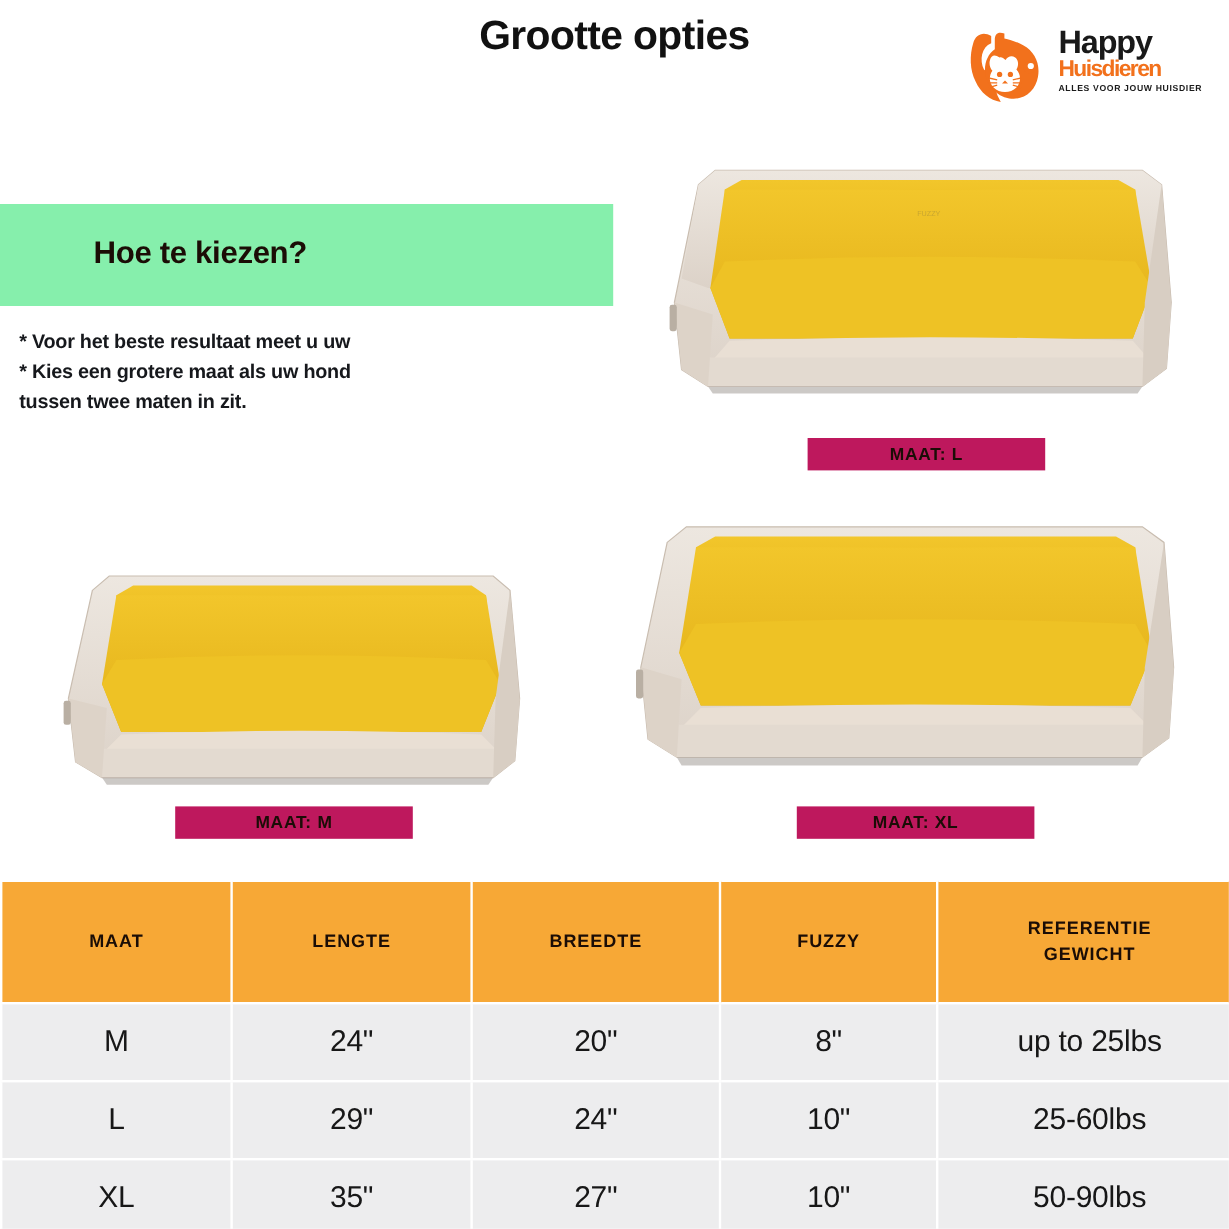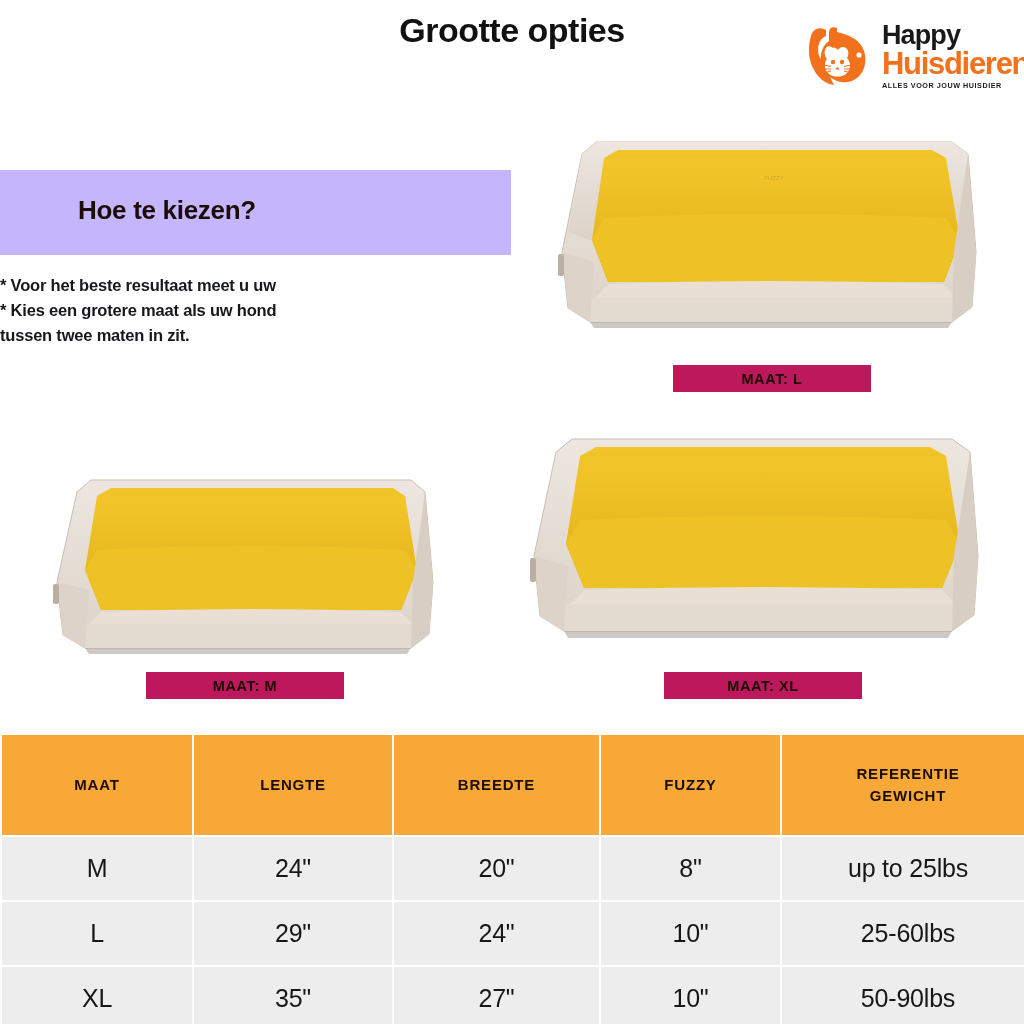--- a/index.html
+++ b/index.html
@@ -51,21 +51,21 @@
     width: 128px;
   }
   .logo-happy {
     font-size: 27px;
     font-weight: bold;
     color: #191919;
     line-height: 0.98;
     letter-spacing: -0.9px;
   }
   .logo-huisdieren {
-    font-size: 31px;
+    font-size: 19px;
     font-weight: bold;
     color: #F2711C;
     line-height: 1.0;
     letter-spacing: -1.3px;
   }
   .logo-tagline {
     font-size: 7.2px;
     font-weight: bold;
     color: #1a1a1a;
     letter-spacing: 0.55px;
@@ -73,21 +73,21 @@
     white-space: nowrap;
   }
 
   
   #howto-banner {
     position: absolute;
     left: 0;
     top: 170px;
     width: 511px;
     height: 85px;
-    background: #c4b5fd;
+    background: #86efac;
   }
   #howto-banner-title {
     position: absolute;
     left: 78px;
     top: 25px;
     font-size: 26px;
     font-weight: bold;
     color: #1b0d06;
     letter-spacing: -0.3px;
   }
@@ -96,21 +96,21 @@
     position: absolute;
     left: 0px;
     top: 273px;
     width: 470px;
     font-size: 16.5px;
     font-weight: bold;
     line-height: 25px;
     color: #16181c;
     letter-spacing: -0.2px;
   }
-  #howto-notes div { white-space: nowrap; }
+  #howto-notes div { white-space: nowrap; padding-left: 16px; }
 
   
   .bed {
     position: absolute;
   }
   .bed svg { display: block; width: 100%; height: 100%; }
 
   #bed-l   { left: 548px; top: 132px;  width: 452px; height: 228px; }
   #bed-m   { left: 45px;  top: 468px;  width: 410px; height: 205px; }
   #bed-xl  { left: 518px; top: 428px;  width: 487px; height: 243px; }

